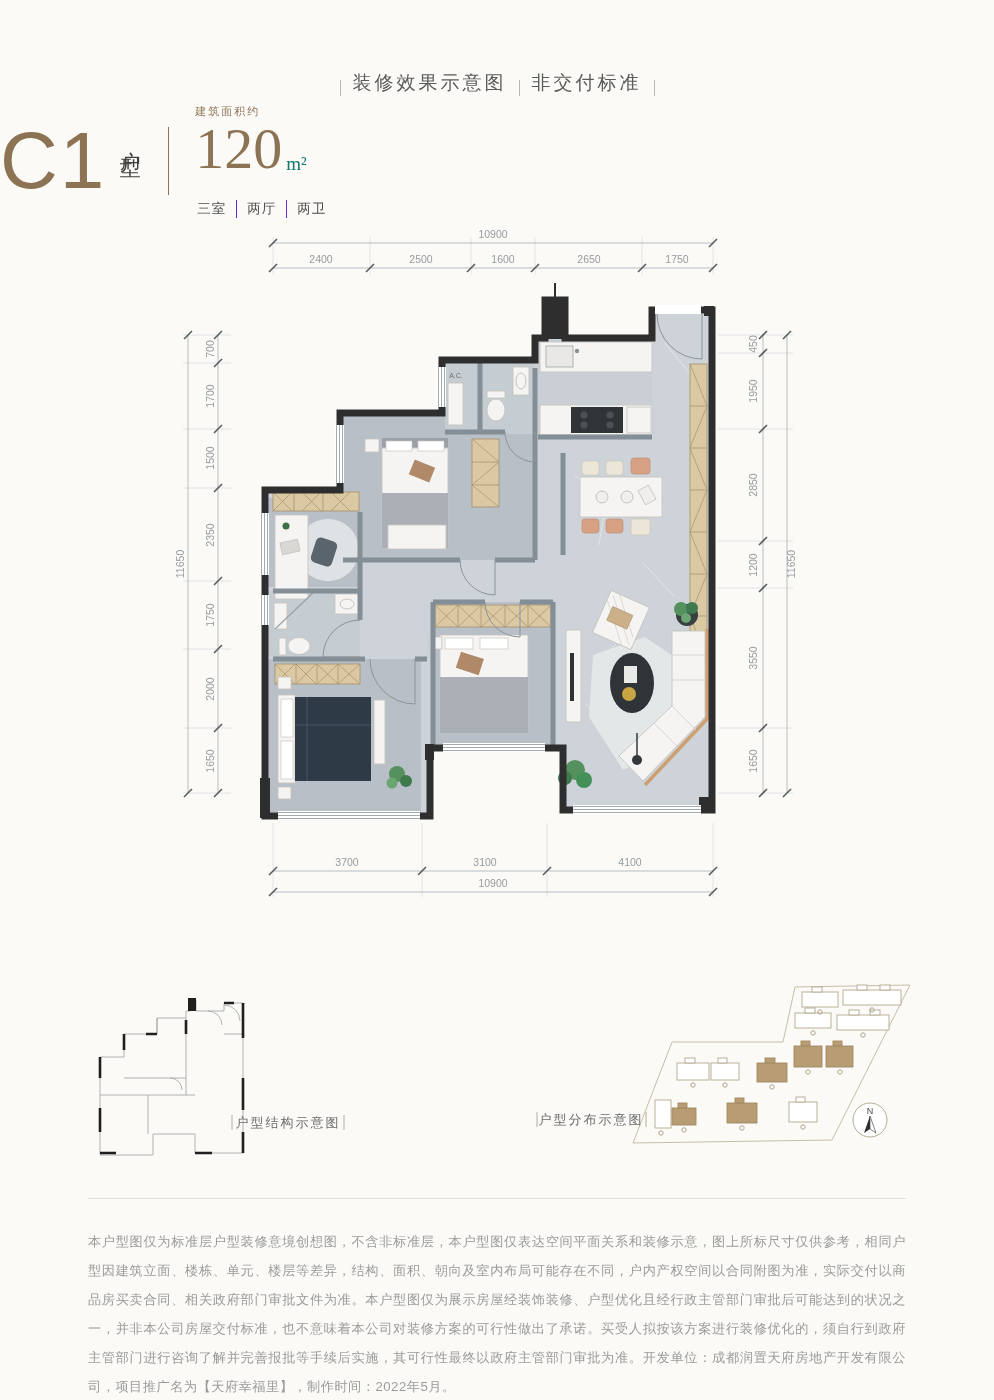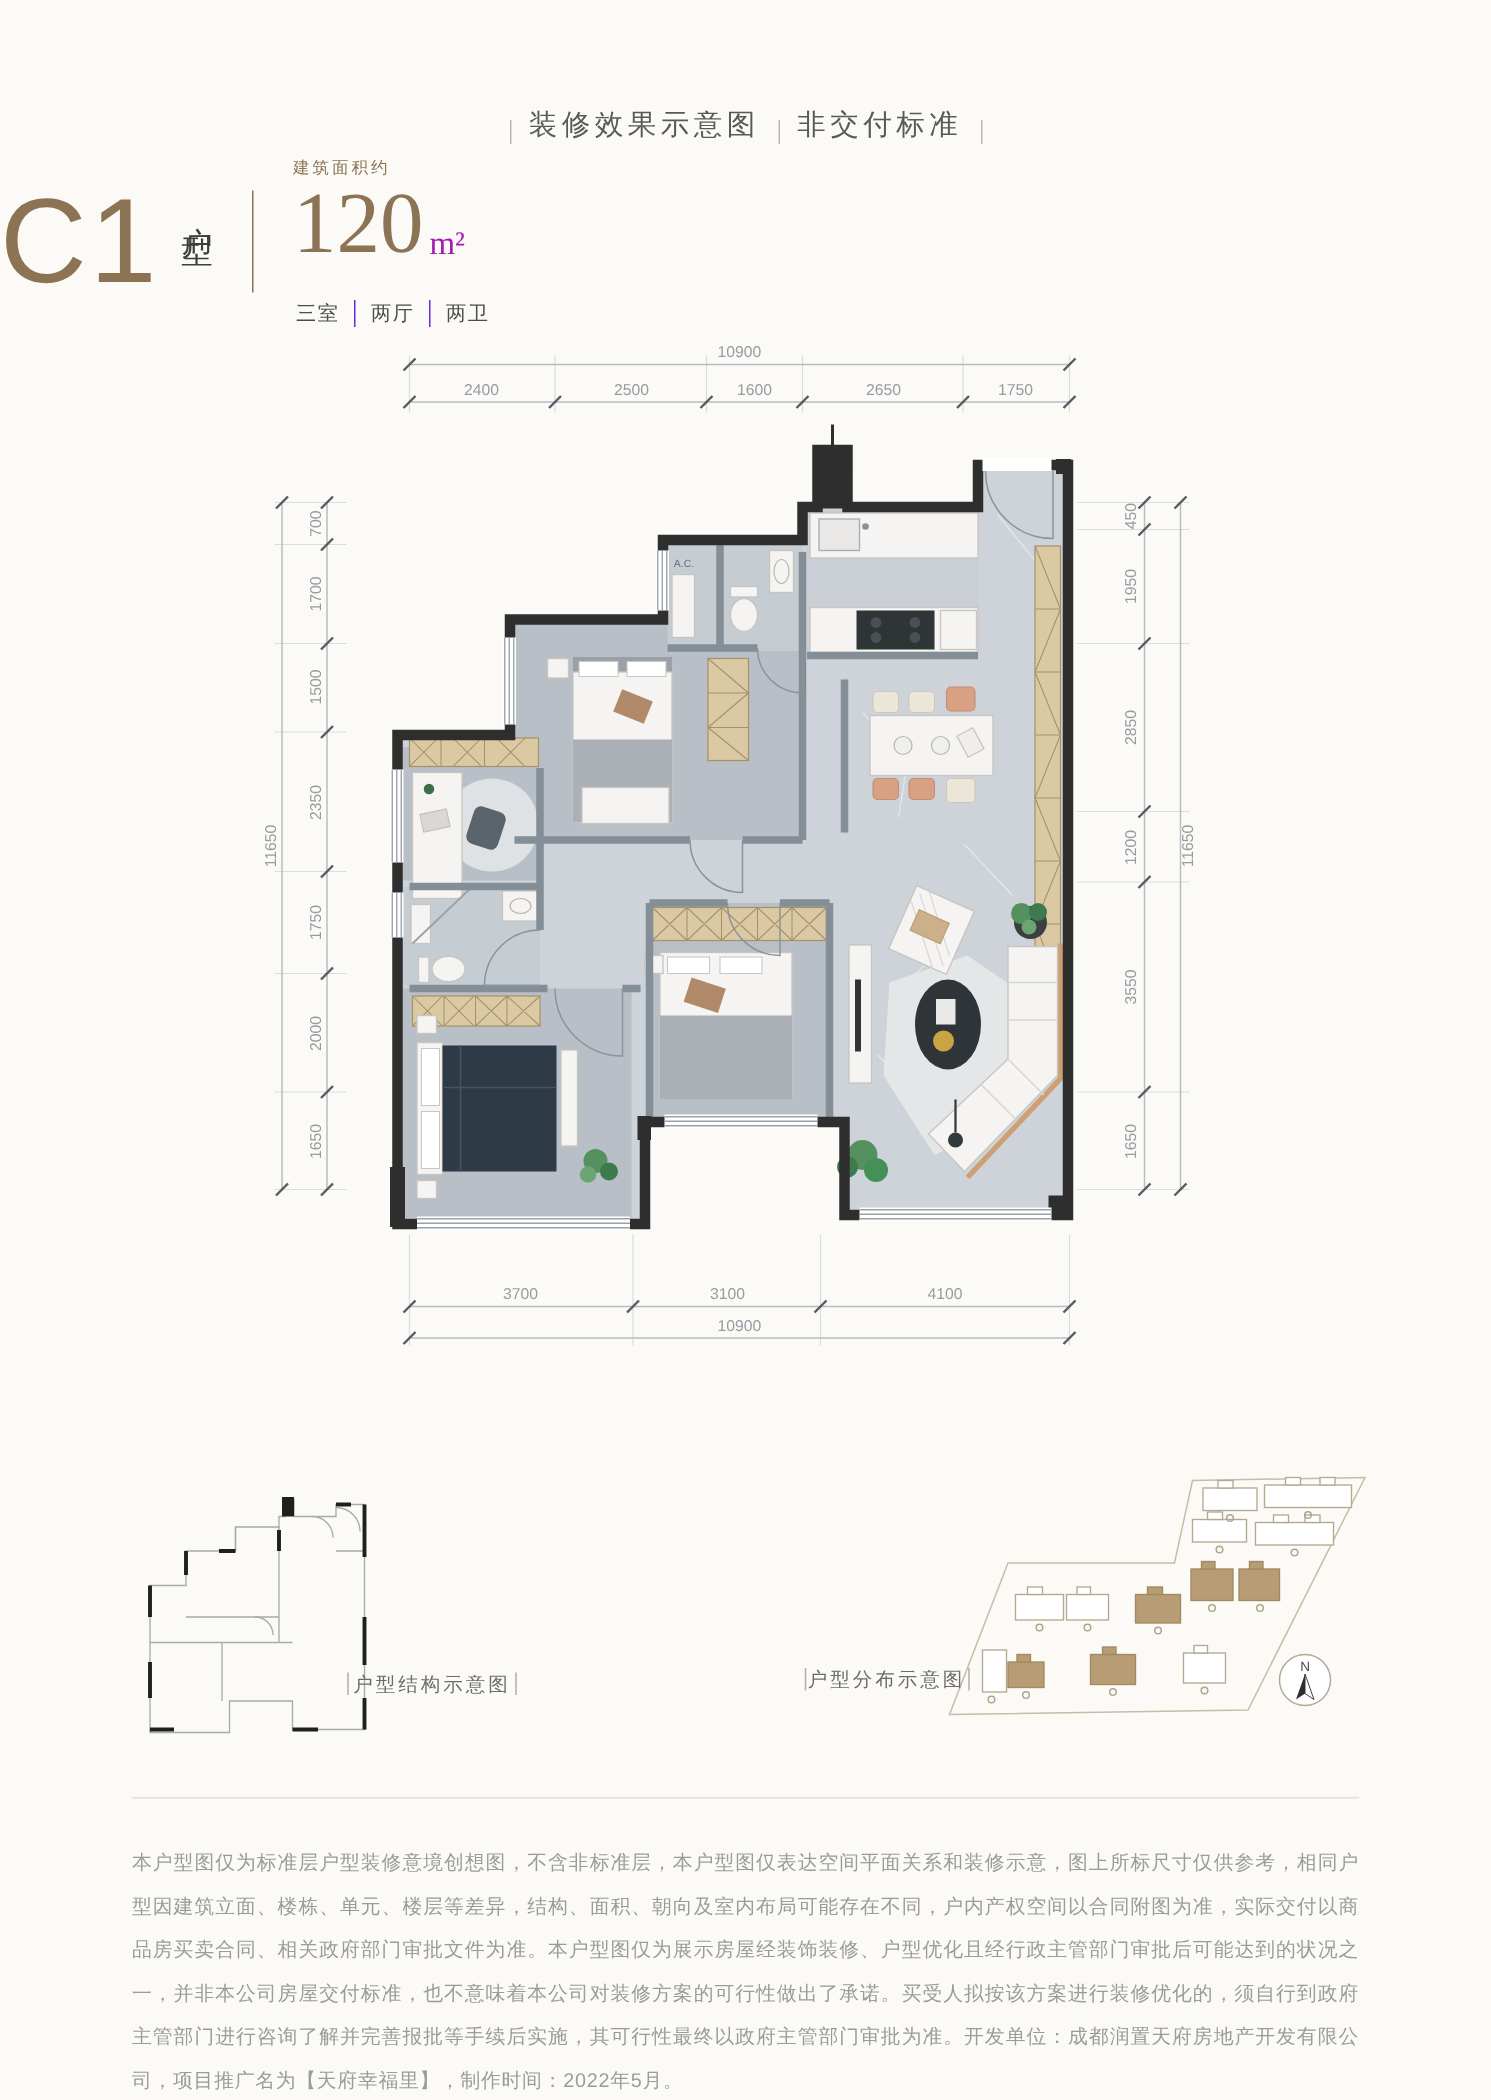--- a/index.html
+++ b/index.html
@@ -11,21 +11,21 @@
   .hbar{width:1px;height:16px;background:#bdb8af;display:inline-block;}
   
   .title{position:absolute;top:104px;left:0;width:100%;display:flex;align-items:center;}
   .code{font-size:80px;font-weight:300;color:#8c7354;letter-spacing:2px;line-height:1;}
   .tvert{writing-mode:vertical-rl;font-size:21px;color:#3e3e3e;letter-spacing:7px;margin:6px 24px 0 10px;height:60px;}
   .tdiv{width:1px;height:68px;background:#8c7354;margin-right:26px;}
   .ablock{display:flex;flex-direction:column;align-items:flex-start;font-family:Liberation Serif, serif;}
   .alabel{font-size:11px;color:#8c7354;letter-spacing:2px;margin-bottom:1px;}
   .amain{display:flex;align-items:flex-end;line-height:1;}
   .anum{font-size:58px;font-weight:300;color:#8c7354;}
-  .aunit{font-size:22px;color:#a21caf;margin:0 0 5px 4px;}
+  .aunit{font-size:19px;color:#0f766e;margin:0 0 5px 4px;}
   .rooms{display:flex;margin-top:22px;font-size:13.5px;color:#4c4c4c;letter-spacing:1px;}
   .room{padding:0 10px;}
   .room:first-child{padding-left:2px;}
   .room + .room{border-left:1px solid #6d28d9;}
   
   svg text{font-family:"Liberation Sans","DejaVu Sans",sans-serif;}
   .dim{stroke:#b8bdc1;stroke-width:1;fill:none;}
   .sl{stroke:#565c60;stroke-width:1.6;}
   .ext{stroke:#dadddf;stroke-width:.8;}
   .dt{fill:#969ca0;font-size:10.5px;text-anchor:middle;}

